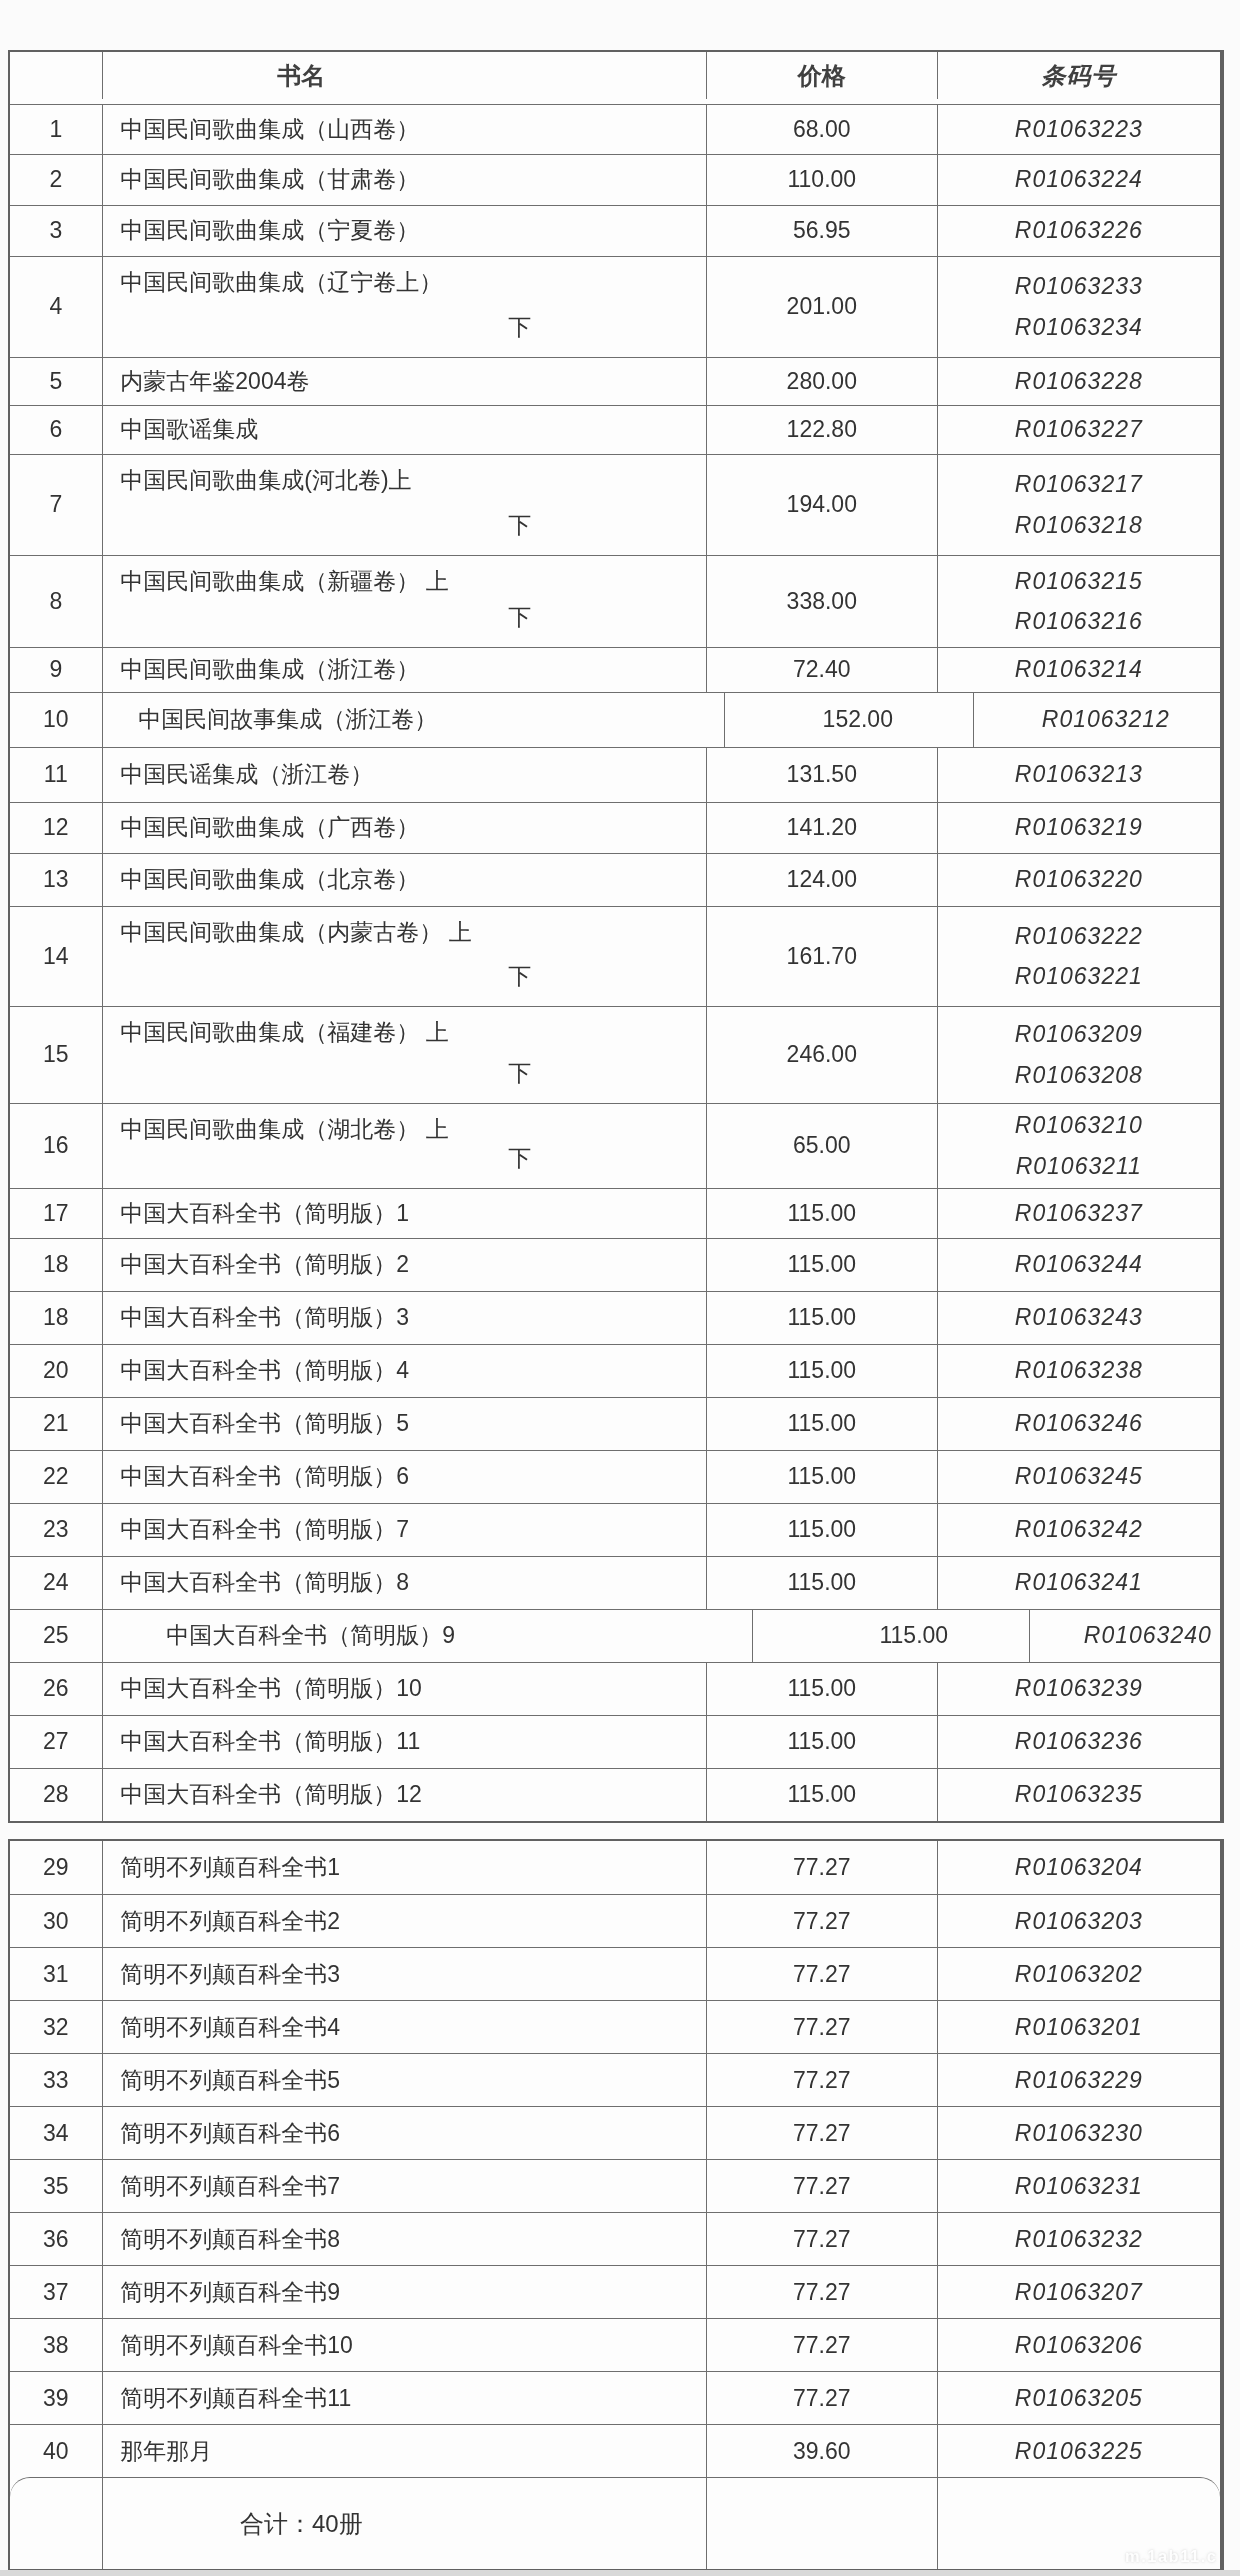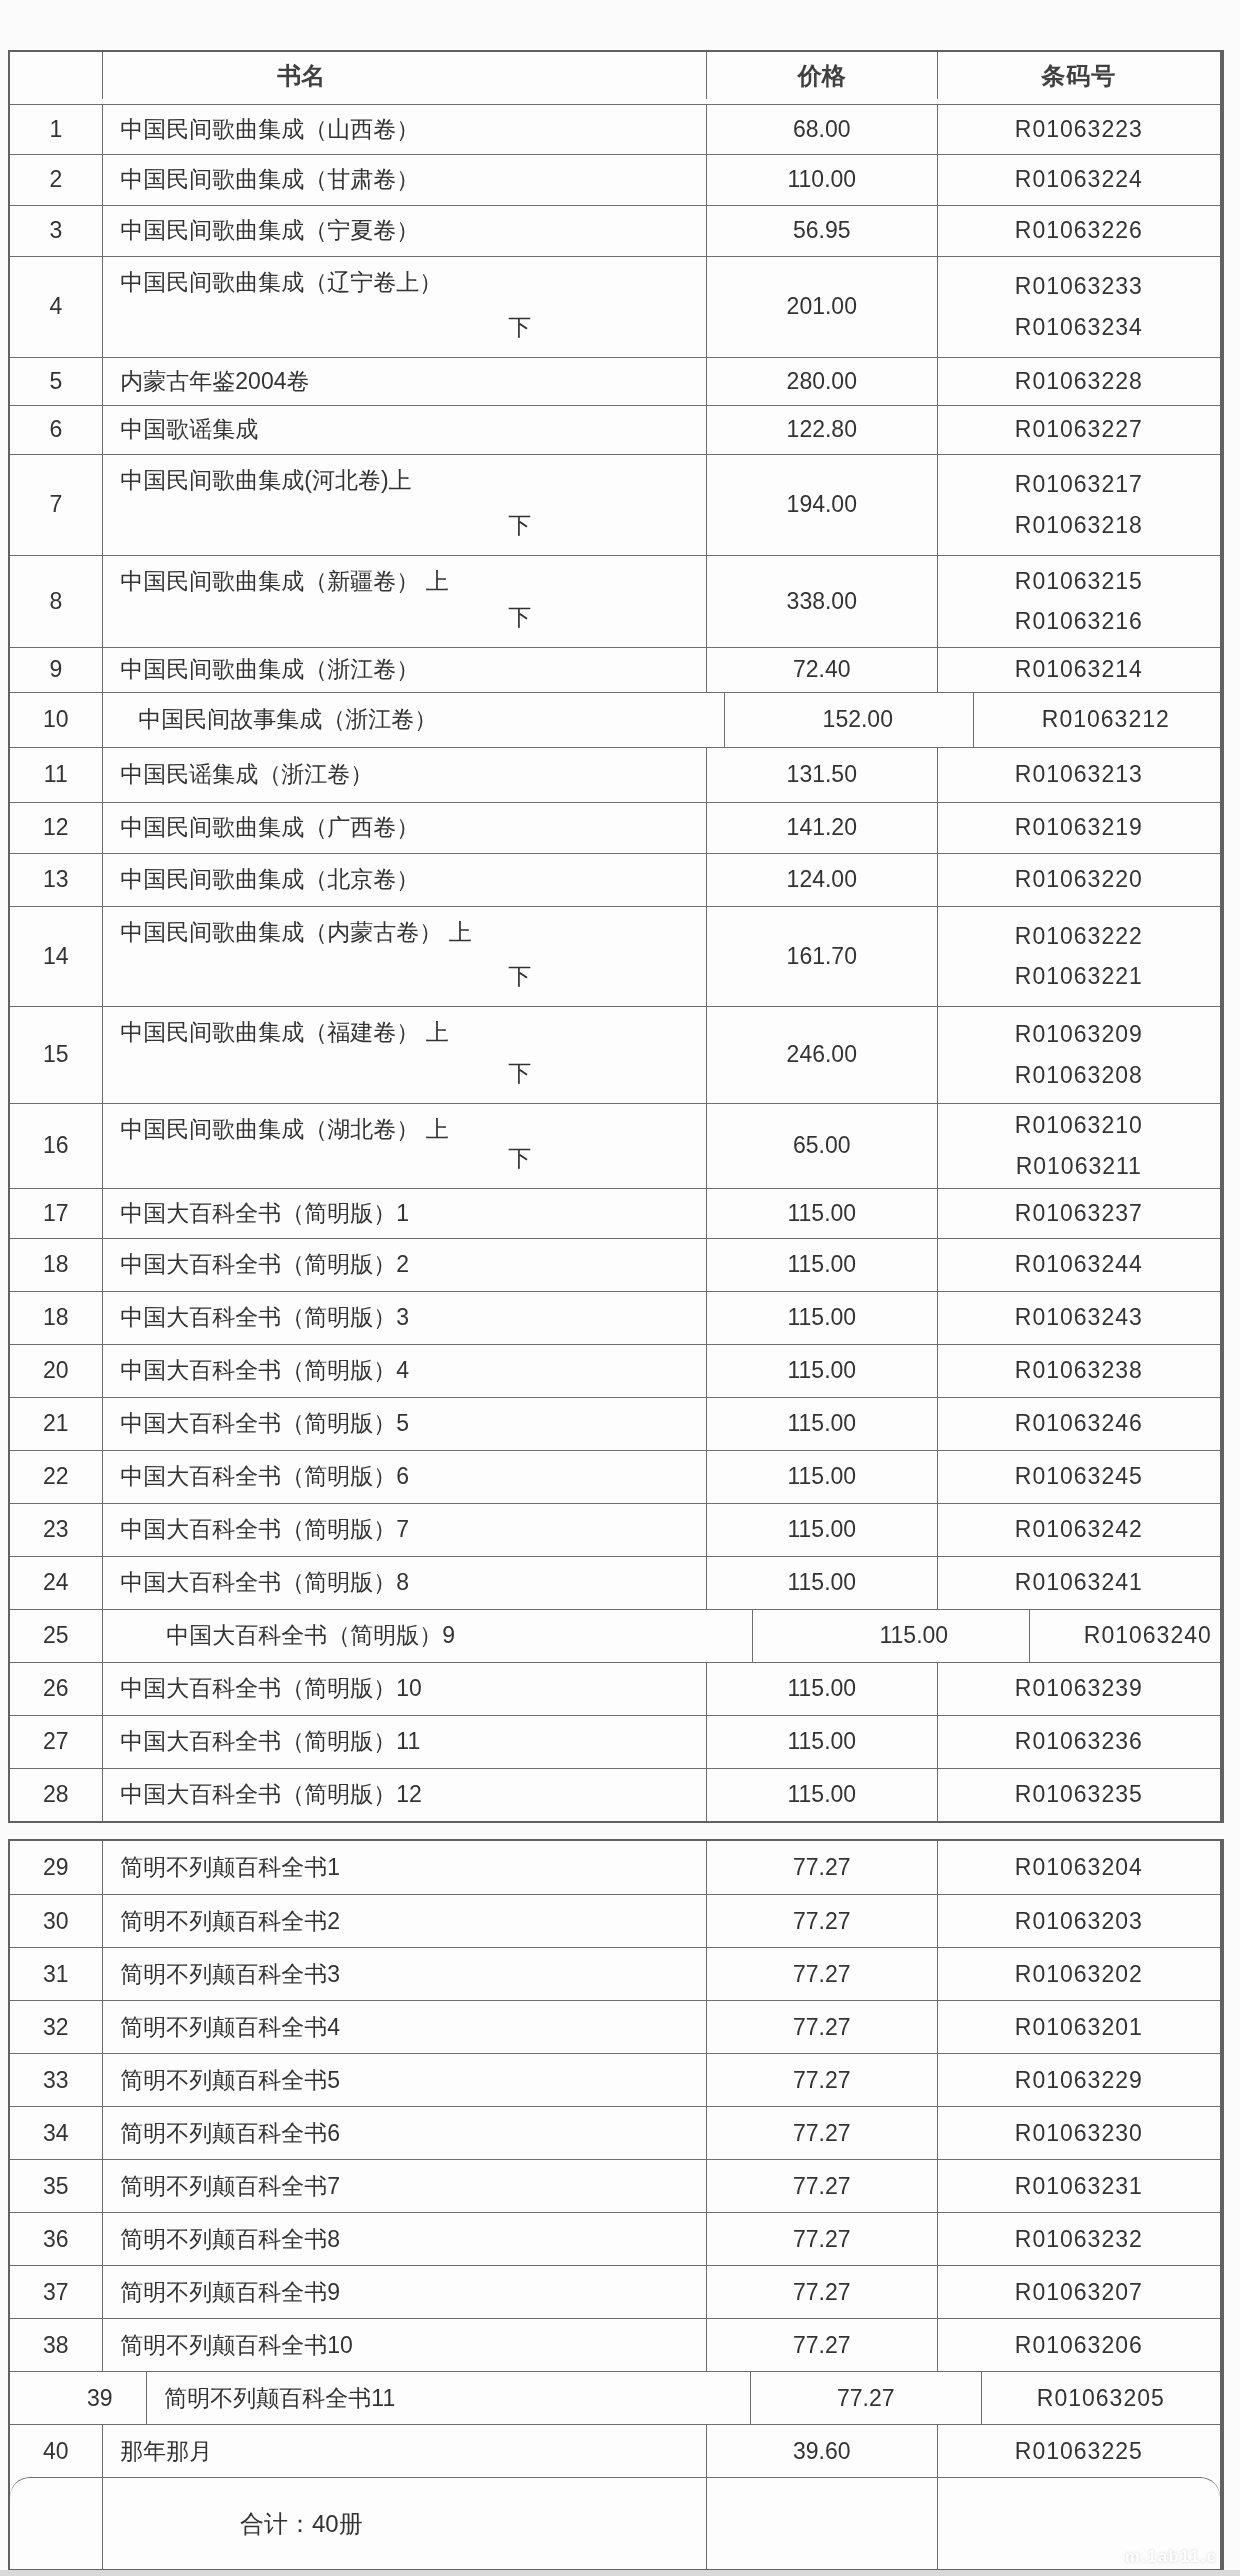--- a/index.html
+++ b/index.html
@@ -12,21 +12,21 @@
     position:absolute;left:7.8px;width:1216px;box-sizing:border-box;
     background:#fdfdfd;border:2.9px solid #616161;border-right-width:4.8px;
   }
   .section-a{top:50px;}
   .section-b{top:1839px;}
   .row{display:flex;box-sizing:border-box;border-top:1.9px solid #6e6e6e;}
   .row.header{border-top:none;height:47px;}
   .dlgap{height:4.8px;background:#fdfdfd;}
   #rowsB > .row:first-child{border-top:none;}
   .c{box-sizing:border-box;border-right:1.9px solid #6e6e6e;display:flex;align-items:center;}
-  .c:last-child{border-right:none;}
+  .c:last-child{border-right:none;font-style:italic;}
   .no{width:93px;justify-content:center;font-size:23px;}
   .name{width:604px;padding-left:17.5px;font-size:23px;line-height:1.25;}
   .price{width:231px;justify-content:center;font-size:23px;}
   .barcode{flex:1;flex-direction:column;justify-content:center;gap:13.6px;font-size:23px;letter-spacing:1px;}
   .name.dbl{flex-direction:column;align-items:flex-start;justify-content:space-between;
             padding-top:11.6px;padding-bottom:15.5px;}
   .name .l2{margin-left:388px;}
   .hdr{font-weight:600;font-size:24px;color:#404040;}
   .name.hdr{justify-content:center;padding-left:0;padding-right:206px;}
   .total-row{height:92px;border-radius:20px;}
@@ -378,21 +378,21 @@
           </div>
         </div>
         <div class="row" style="height: 53px;">
           <div class="c no">38</div>
           <div class="c name">简明不列颠百科全书10</div>
           <div class="c price">77.27</div>
           <div class="c barcode">
             <div>R01063206</div>
           </div>
         </div>
-        <div class="row" style="height: 53px; padding-left: 44px;">
+        <div class="row" style="height: 53px;">
           <div class="c no">39</div>
           <div class="c name">简明不列颠百科全书11</div>
           <div class="c price">77.27</div>
           <div class="c barcode">
             <div>R01063205</div>
           </div>
         </div>
         <div class="row" style="height: 53px;">
           <div class="c no">40</div>
           <div class="c name">那年那月</div>

